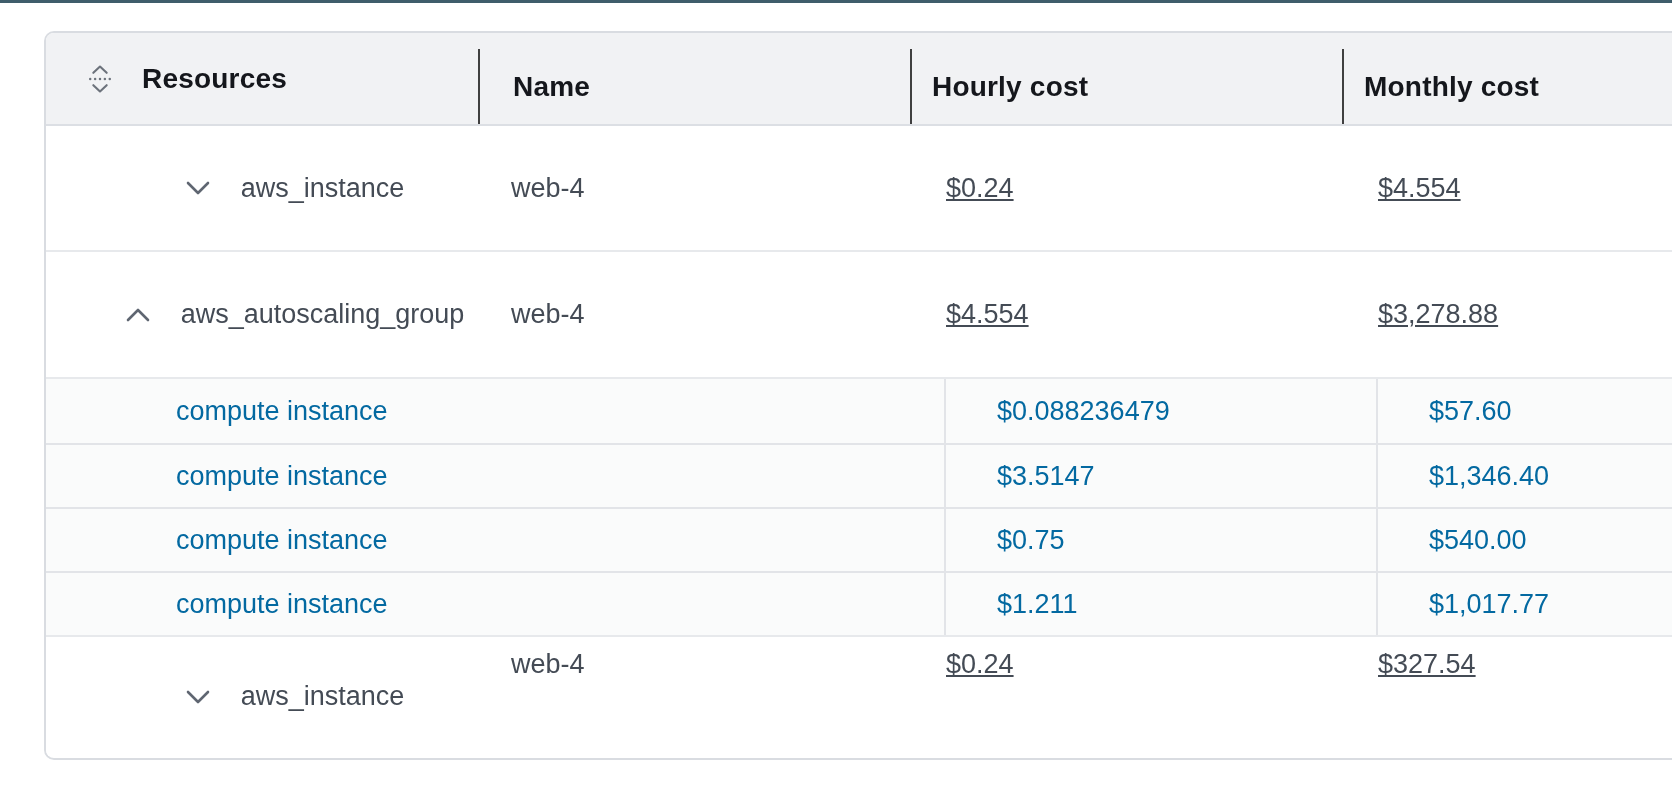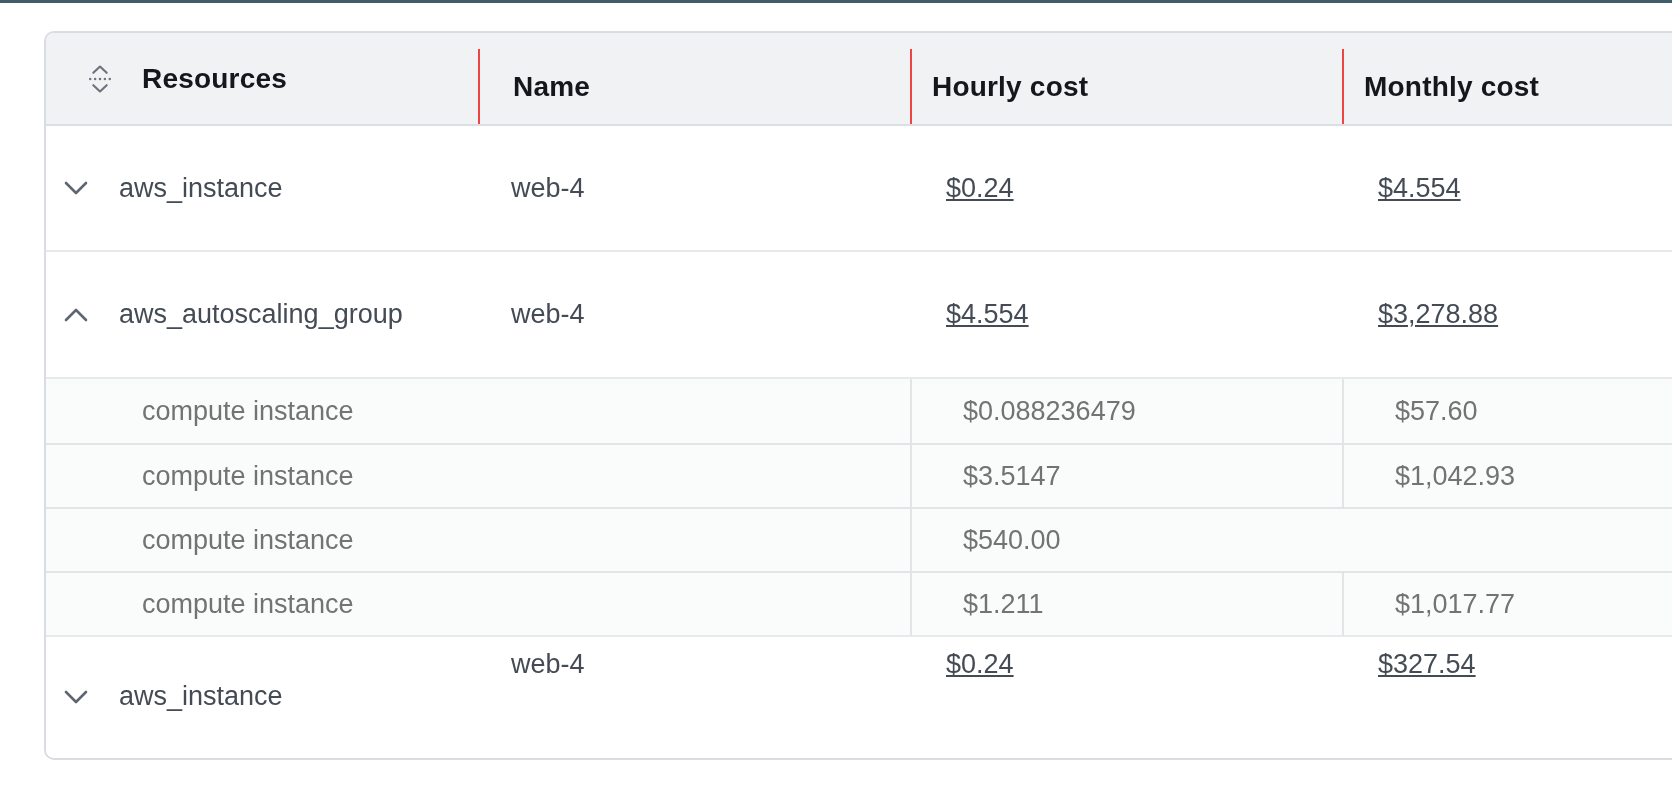--- a/index.html
+++ b/index.html
@@ -11,43 +11,43 @@
 
   .card { position:absolute; left:44px; top:31px; width:1736px; height:729px;
     background:#fff; border:2px solid #d9dce1; border-radius:10px; overflow:hidden; }
 
   .grid-row { display:grid; grid-template-columns:432px 432px 432px 1fr; align-items:stretch; }
 
   
   .thead { height:93px; background:#f1f2f4; border-bottom:2px solid #dcdfe4; }
   .th { display:flex; align-items:center; font-size:28px; font-weight:700; color:#15171c;
     letter-spacing:0.2px; }
-  .th + .th { border-left:2px solid #ef4444;margin-top:16px; }
+  .th + .th { border-left:2px solid #404040;margin-top:16px; }
   .th-resources { padding-left:42px; gap:30px; }
   .th-name { padding-left:33px; }
   .th-cost { padding-left:20px; }
 
   
   .prow { background:#fff; }
   .prow + .prow, .prow + .subgroup, .subgroup + .prow { border-top:2px solid #e7e9ec; }
   .row-1 { height:124px; }
   .row-2 { height:127px; }
   .row-3 { height:121px; }
   .cell { display:flex; align-items:center; font-size:27px; color:#444b55; }
-  .cell-resource { padding-left:18px; gap:31px; }
+  .cell-resource { padding-left:66px; gap:31px;justify-content:center; }
   .cell-name { padding-left:33px; }
   .cell-cost { padding-left:36px;text-decoration:underline; }
   .row-3 .cell-name, .row-3 .cell-cost { align-items:flex-start; padding-top:12px; }
 
   .chev-box { width:24px; height:24px; display:flex; align-items:center; justify-content:center; cursor:pointer; }
 
   
   .srow { height:64px; background:#fafbfb; display:grid; grid-template-columns:864px 432px 1fr; }
   .srow + .srow { border-top:2px solid #e2e4e8; }
-  .scell { display:flex; align-items:center; font-size:27px; color:#737373; }
+  .scell { display:flex; align-items:center; font-size:27px; color:#0369a1;margin-left:34px; }
   .scell-label { padding-left:96px; }
   .scell-cost { padding-left:51px; border-left:2px solid #e2e4e8; }
 
   svg { display:block; }
 </style>
 </head>
 <body>
 
 <div class="viewport">
   <div class="top-rule"></div>
@@ -135,26 +135,29 @@
         </div>
       </div>
       <div class="srow">
         <div class="scell scell-label">
           <span>compute instance</span>
         </div>
         <div class="scell scell-cost">
           <span>$3.5147</span>
         </div>
         <div class="scell scell-cost">
-          <span>$1,042.93</span>
+          <span>$1,346.40</span>
         </div>
       </div>
       <div class="srow">
         <div class="scell scell-label">
           <span>compute instance</span>
+        </div>
+        <div class="scell scell-cost">
+          <span>$0.75</span>
         </div>
         <div class="scell scell-cost">
           <span>$540.00</span>
         </div>
       </div>
       <div class="srow">
         <div class="scell scell-label">
           <span>compute instance</span>
         </div>
         <div class="scell scell-cost">

